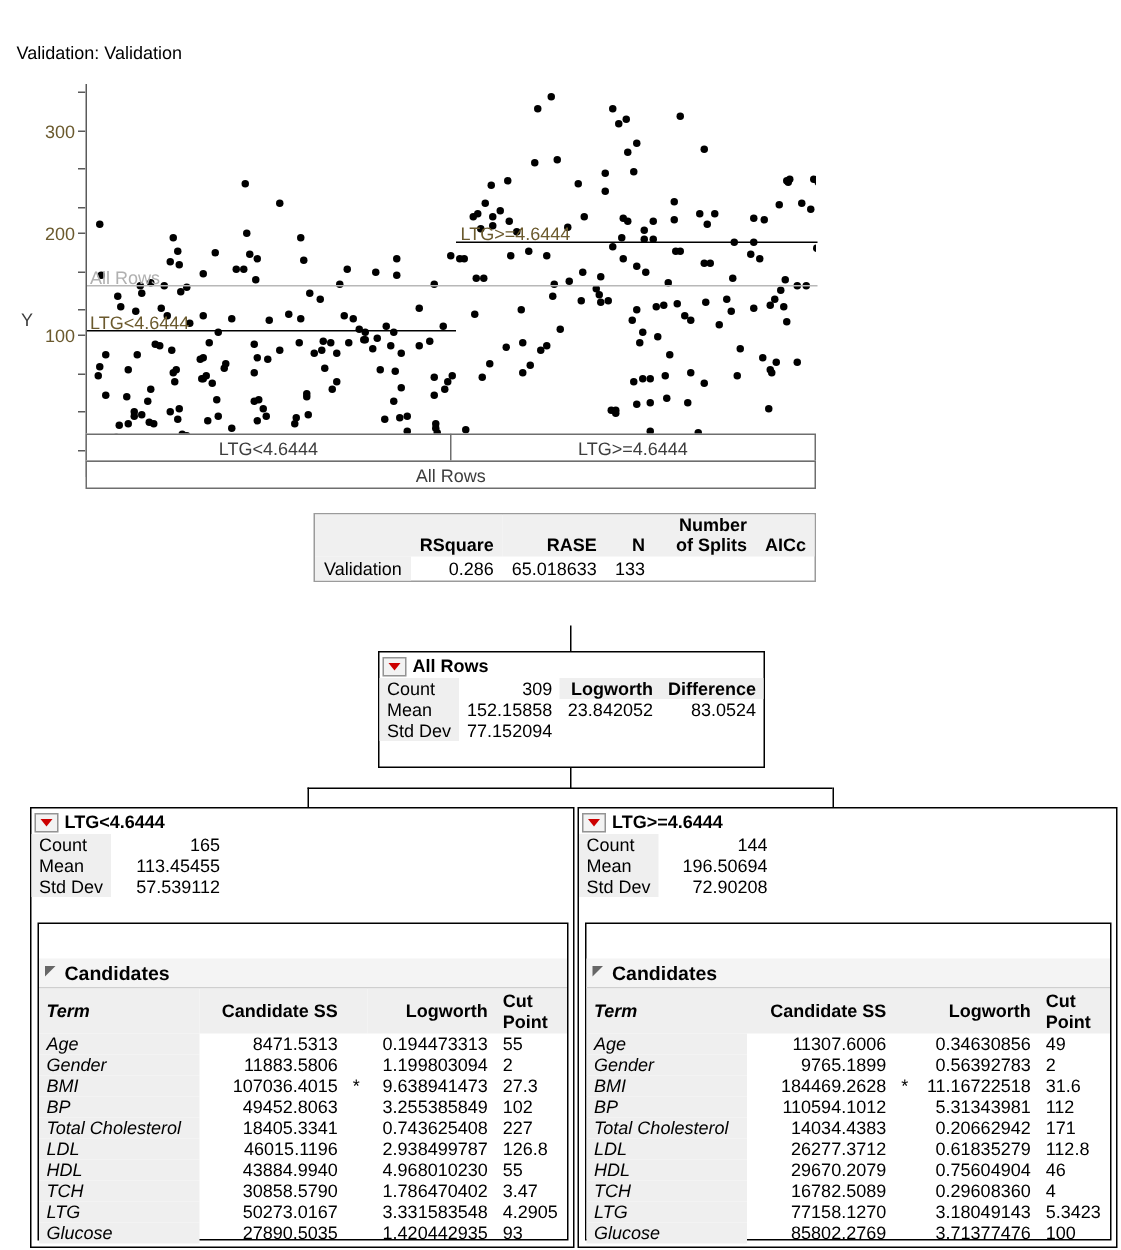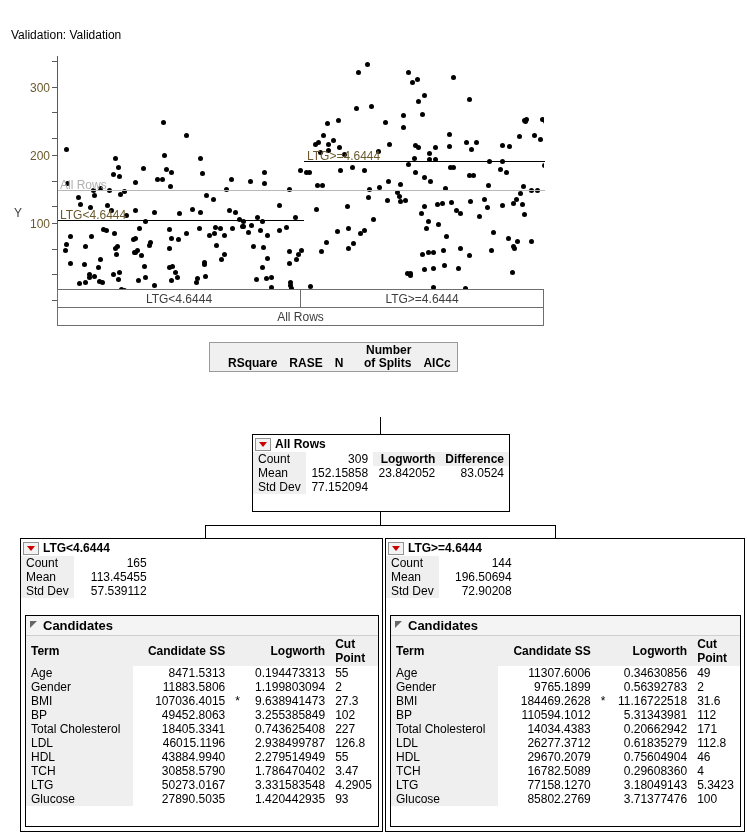--- a/index.html
+++ b/index.html
@@ -104,29 +104,29 @@
   .node-tbl { border-collapse:collapse; font-size:12px; }
   .node-tbl td { padding:0px 5px; white-space:nowrap; }
   .lab { background:#efefef; text-align:left; }
   .val { text-align:right; }
   .hdbold { font-weight:bold; text-align:right; background:#efefef;}
 
   .connector { position:absolute; background:#000; }
 
   
   .cand-outer { position:absolute; border:1px solid #000; background:#fff; }
-  .cand-hdr { display:flex; align-items:center; gap:3px; padding:2px 0 2px 4px; background:#f4f4f4; border-bottom:1px solid #cfcfcf;}
+  .cand-hdr { display:flex; align-items:center; gap:3px; padding:2px 0 2px 4px; background:#f4f4f4; border-bottom:1px solid #cfcfcf;margin-top:23px;}
   .cand-hdr .tri-open2 { width:10px;height:10px;position:relative;}
   .cand-hdr .tri-open2::before{content:"";position:absolute;left:0;top:0;
     border-left:7px solid #666; border-bottom:7px solid transparent;}
   .cand-title { font-size:13px; font-weight:bold; }
   .cand-tbl { border-collapse:collapse; font-size:12px; width:100%; }
   .cand-tbl th { font-weight:bold; background:#efefef; padding:1px 5px; }
   .cand-tbl td { padding:0px 5px; }
-  .c-term { text-align:left; background:#efefef; }
+  .c-term { text-align:left; background:#efefef;font-style:italic; }
   .c-ss  { text-align:right; }
   .c-star{ text-align:left; width:12px; }
   .c-lw  { text-align:right; }
   .c-cp  { text-align:left; }
   th.c-term { text-align:left; }
   th.c-ss  { text-align:right; }
   th.c-lw  { text-align:right; }
   th.c-cp  { text-align:left; }
 </style>
 </head>
@@ -493,20 +493,28 @@
           <th>RSquare</th>
           <th>RASE</th>
           <th>N</th>
           <th style="width:68px;">
               <span style="display:block;line-height:13px;">Number<br>of Splits</span>
             </th>
           <th>AICc</th>
         </tr>
       </thead>
       <tbody id="fitstats-body">
+          <tr>
+            <th>Validation</th>
+            <td>0.286</td>
+            <td>65.018633</td>
+            <td>133</td>
+            <td></td>
+            <td></td>
+          </tr>
         </tbody>
     </table>
   </div>
 
   <div class="connector" style="left:380px; top:417px; width:1px; height:17px;"></div>
   <div class="connector" style="left:205px; top:525px; width:350px; height:1px;"></div>
   <div class="connector" style="left:380px; top:512px; width:1px; height:14px;"></div>
   <div class="connector" style="left:205px; top:525px; width:1px; height:13px;"></div>
   <div class="connector" style="left:555px; top:525px; width:1px; height:13px;"></div>
 
@@ -616,21 +624,21 @@
               <td class="c-term">LDL</td>
               <td class="c-ss">46015.1196</td>
               <td class="c-star"></td>
               <td class="c-lw">2.938499787</td>
               <td class="c-cp">126.8</td>
             </tr>
             <tr>
               <td class="c-term">HDL</td>
               <td class="c-ss">43884.9940</td>
               <td class="c-star"></td>
-              <td class="c-lw">2.279514949</td>
+              <td class="c-lw">4.968010230</td>
               <td class="c-cp">55</td>
             </tr>
             <tr>
               <td class="c-term">TCH</td>
               <td class="c-ss">30858.5790</td>
               <td class="c-star"></td>
               <td class="c-lw">1.786470402</td>
               <td class="c-cp">3.47</td>
             </tr>
             <tr>

